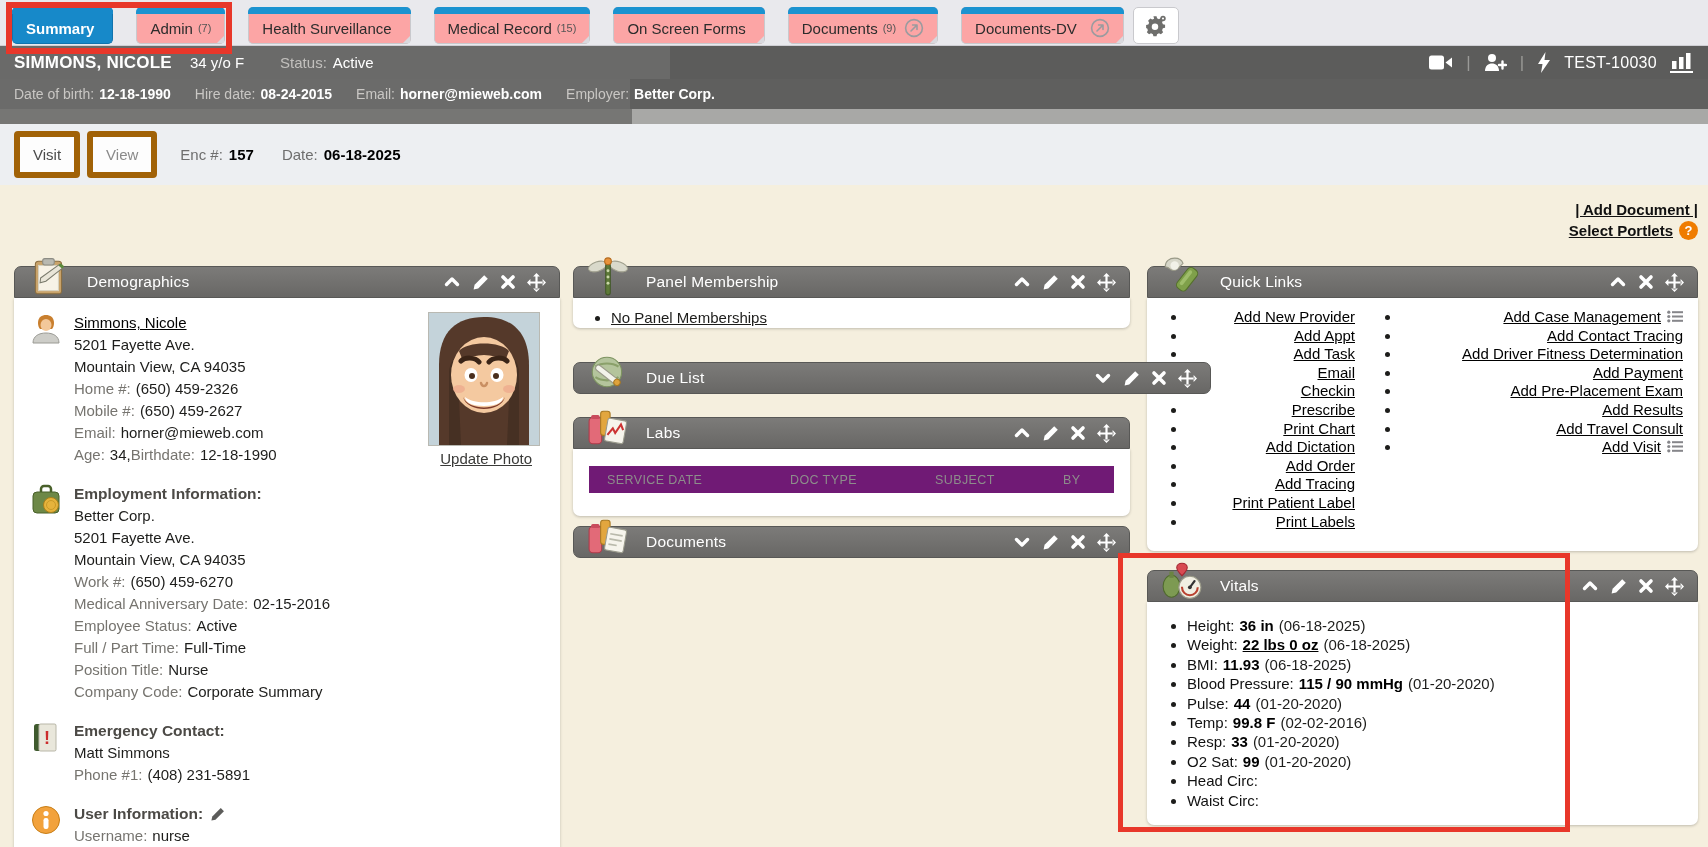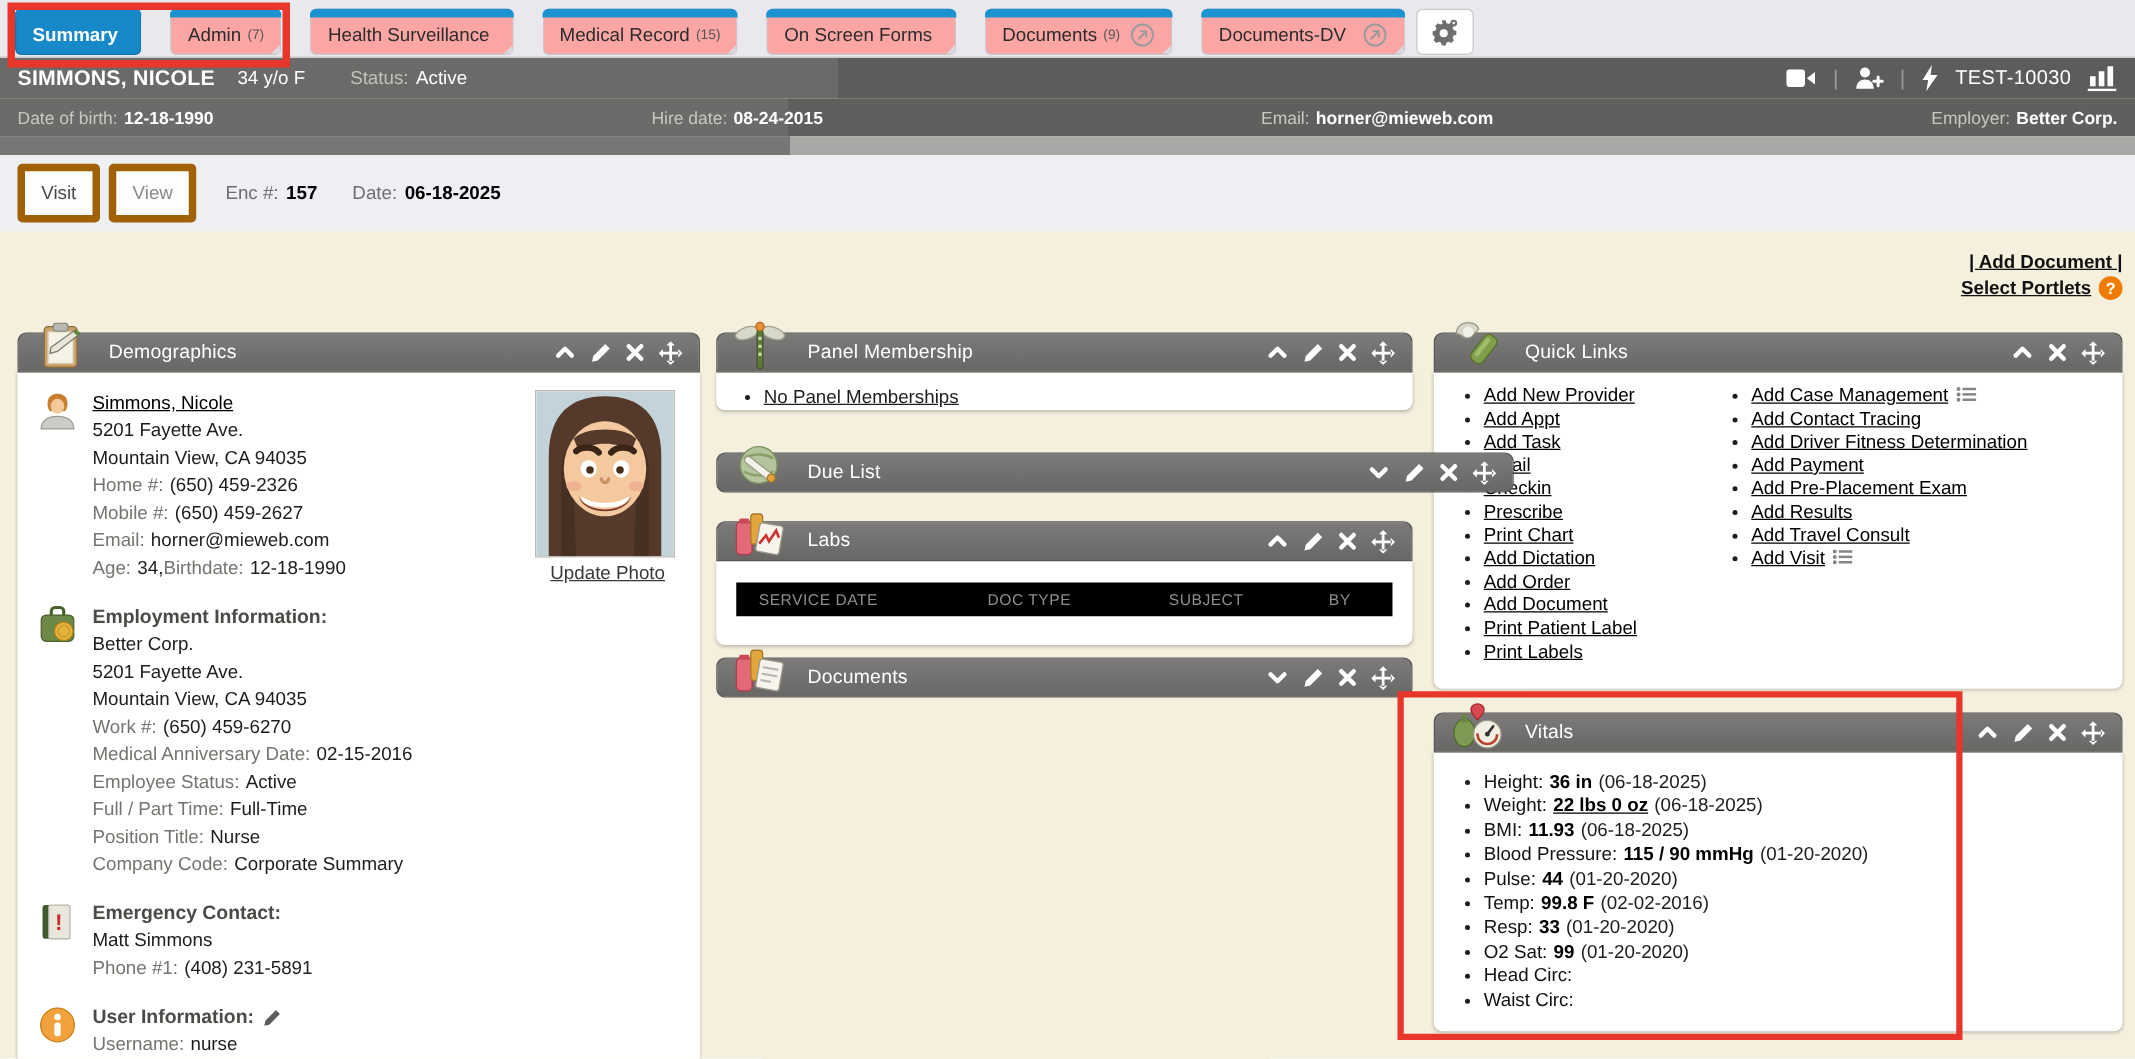--- a/index.html
+++ b/index.html
@@ -36,21 +36,21 @@
        display:flex;align-items:center;padding:0 14px;}
   .pname{font-size:17px;font-weight:bold;letter-spacing:.2px;}
   .pagesex{font-size:15px;margin-left:18px;}
   .pstatlbl{font-size:15px;color:#c2c0bd;margin-left:36px;}
   .pstatval{font-size:15px;margin-left:6px;}
   .phead-right{margin-left:auto;display:flex;align-items:center;gap:13px;}
   .hsep{color:#9a9a98;font-size:17px;}
   .chartid{font-size:16px;letter-spacing:.3px;}
   .phead2{position:absolute;top:79px;left:0;right:0;height:30px;color:#fff;
        background:linear-gradient(to right,#6b6b6a 0,#6b6b6a 630px,#5f5f5e 630px);
-       display:flex;align-items:center;padding:0 14px;gap:24px;justify-content:space-between;}
+       display:flex;align-items:center;padding:0 14px;gap:24px;}
   .pfield{font-size:14px;white-space:nowrap;}
   .pfield .lbl{color:#c9c7c4;margin-right:5px;}
   .pfield .val{color:#fff;font-weight:600;}
   .scrollstrip{position:absolute;top:109px;left:0;right:0;height:15px;background:#a8a8a6;}
   .scrollthumb{position:absolute;left:0;top:0;width:632px;height:15px;background:#767674;cursor:pointer;}
 
   
   .visitbar{position:absolute;top:124px;left:0;right:0;height:61px;background:#edeff2;
        border-bottom:2px solid #55555
 
@@ -92,27 +92,27 @@
   .kv .lbl{color:#76746f;margin-right:5px;}
   .kv .val{color:#1d1d1b;}
   .namelink{color:#000;text-decoration:underline;cursor:pointer;}
   .photo{position:absolute;right:20px;top:14px;width:112px;height:134px;border:1px solid #b9b9b2;}
   .updphoto{position:absolute;right:28px;top:152px;font-size:15px;color:#3a3a38;
        text-decoration:underline;cursor:pointer;}
 
   
   .bullist{margin:0;padding:10px 0 0 38px;font-size:15px;}
   .bullist li{line-height:19px;}
-  .labs-strip{margin:17px 16px 0;height:27px;background:#000000;display:grid;
+  .labs-strip{margin:17px 16px 0;height:27px;background:#701a75;display:grid;
        grid-template-columns:183px 145px 128px 1fr;align-items:center;padding-left:18px;
        font-size:12.5px;color:#8d8d8b;letter-spacing:.4px;}
 
   
   .qlcols{position:relative;height:100%;}
-  .qlcol{position:absolute;top:6px;margin:0;padding:4px 0 0 38px;font-size:15px;list-style:disc;}
+  .qlcol{position:absolute;top:6px;margin:0;padding:4px 0 0 38px;font-size:15px;list-style:disc;text-align:right;}
   .qlcol li{line-height:18.6px;}
   .qlcol a{color:#000;text-decoration:underline;cursor:pointer;}
   .qlcol.c1{left:2px;width:206px;}
   .qlcol.c2{left:216px;width:320px;}
   .listic{display:inline-flex;margin-left:6px;vertical-align:-1px;}
   .vitlist{margin:0;padding:14px 0 0 40px;font-size:15px;list-style:disc;}
   .vitlist li{line-height:19.4px;}
   .vitlist .vl{color:#111;}
   .vitlist .vv{font-weight:bold;color:#000;margin-left:5px;}
   .vitlist .vd{margin-left:5px;}
@@ -576,21 +576,21 @@
           <li><a>Checkin</a></li>
 
           <li><a>Prescribe</a></li>
 
           <li><a>Print Chart</a></li>
 
           <li><a>Add Dictation</a></li>
 
           <li><a>Add Order</a></li>
 
-          <li><a>Add Document</a></li>
+          <li><a>Add Tracing</a></li>
 
           <li><a>Print Patient Label</a></li>
 
           <li><a>Print Labels</a></li>
         </ul>
       <ul class="qlcol c2">
 
           <li><a>Add Case Management</a><span class="listic">
               <svg width="16" height="13" viewBox="0 0 16 13">
                 <g fill="#86868a">

